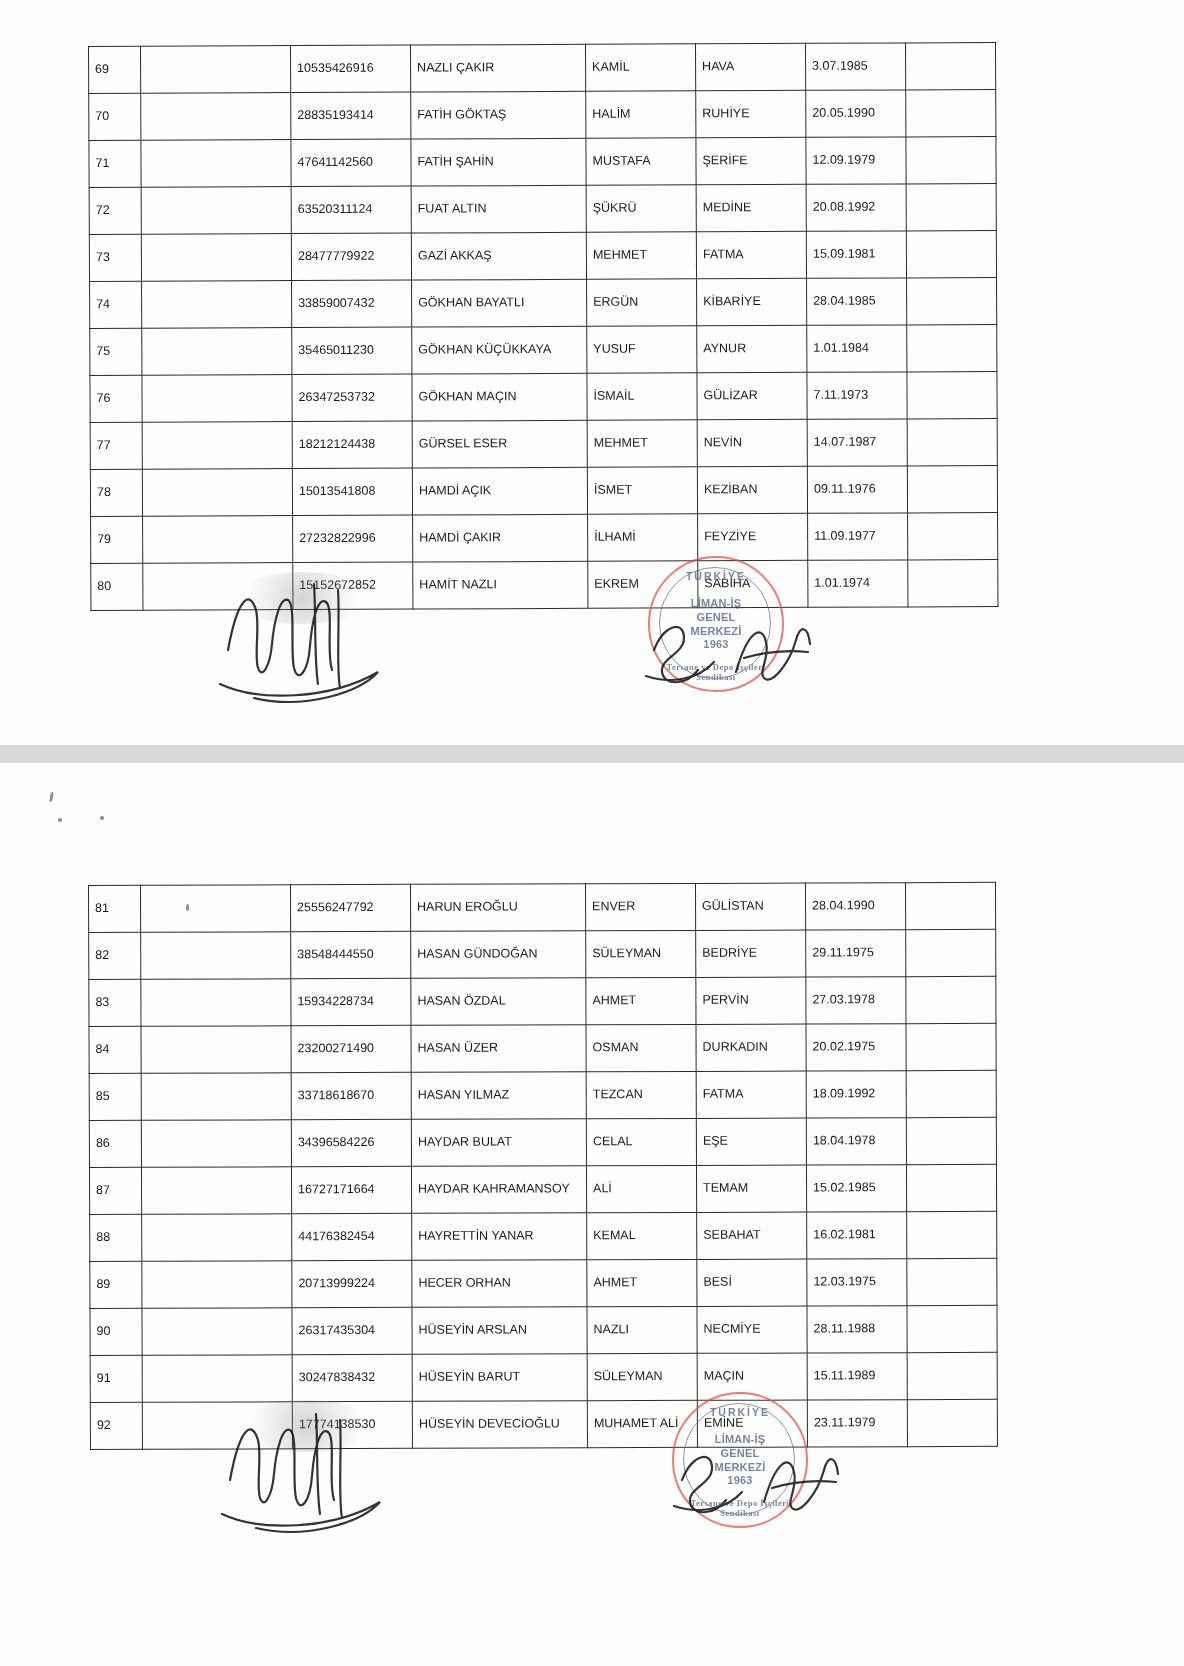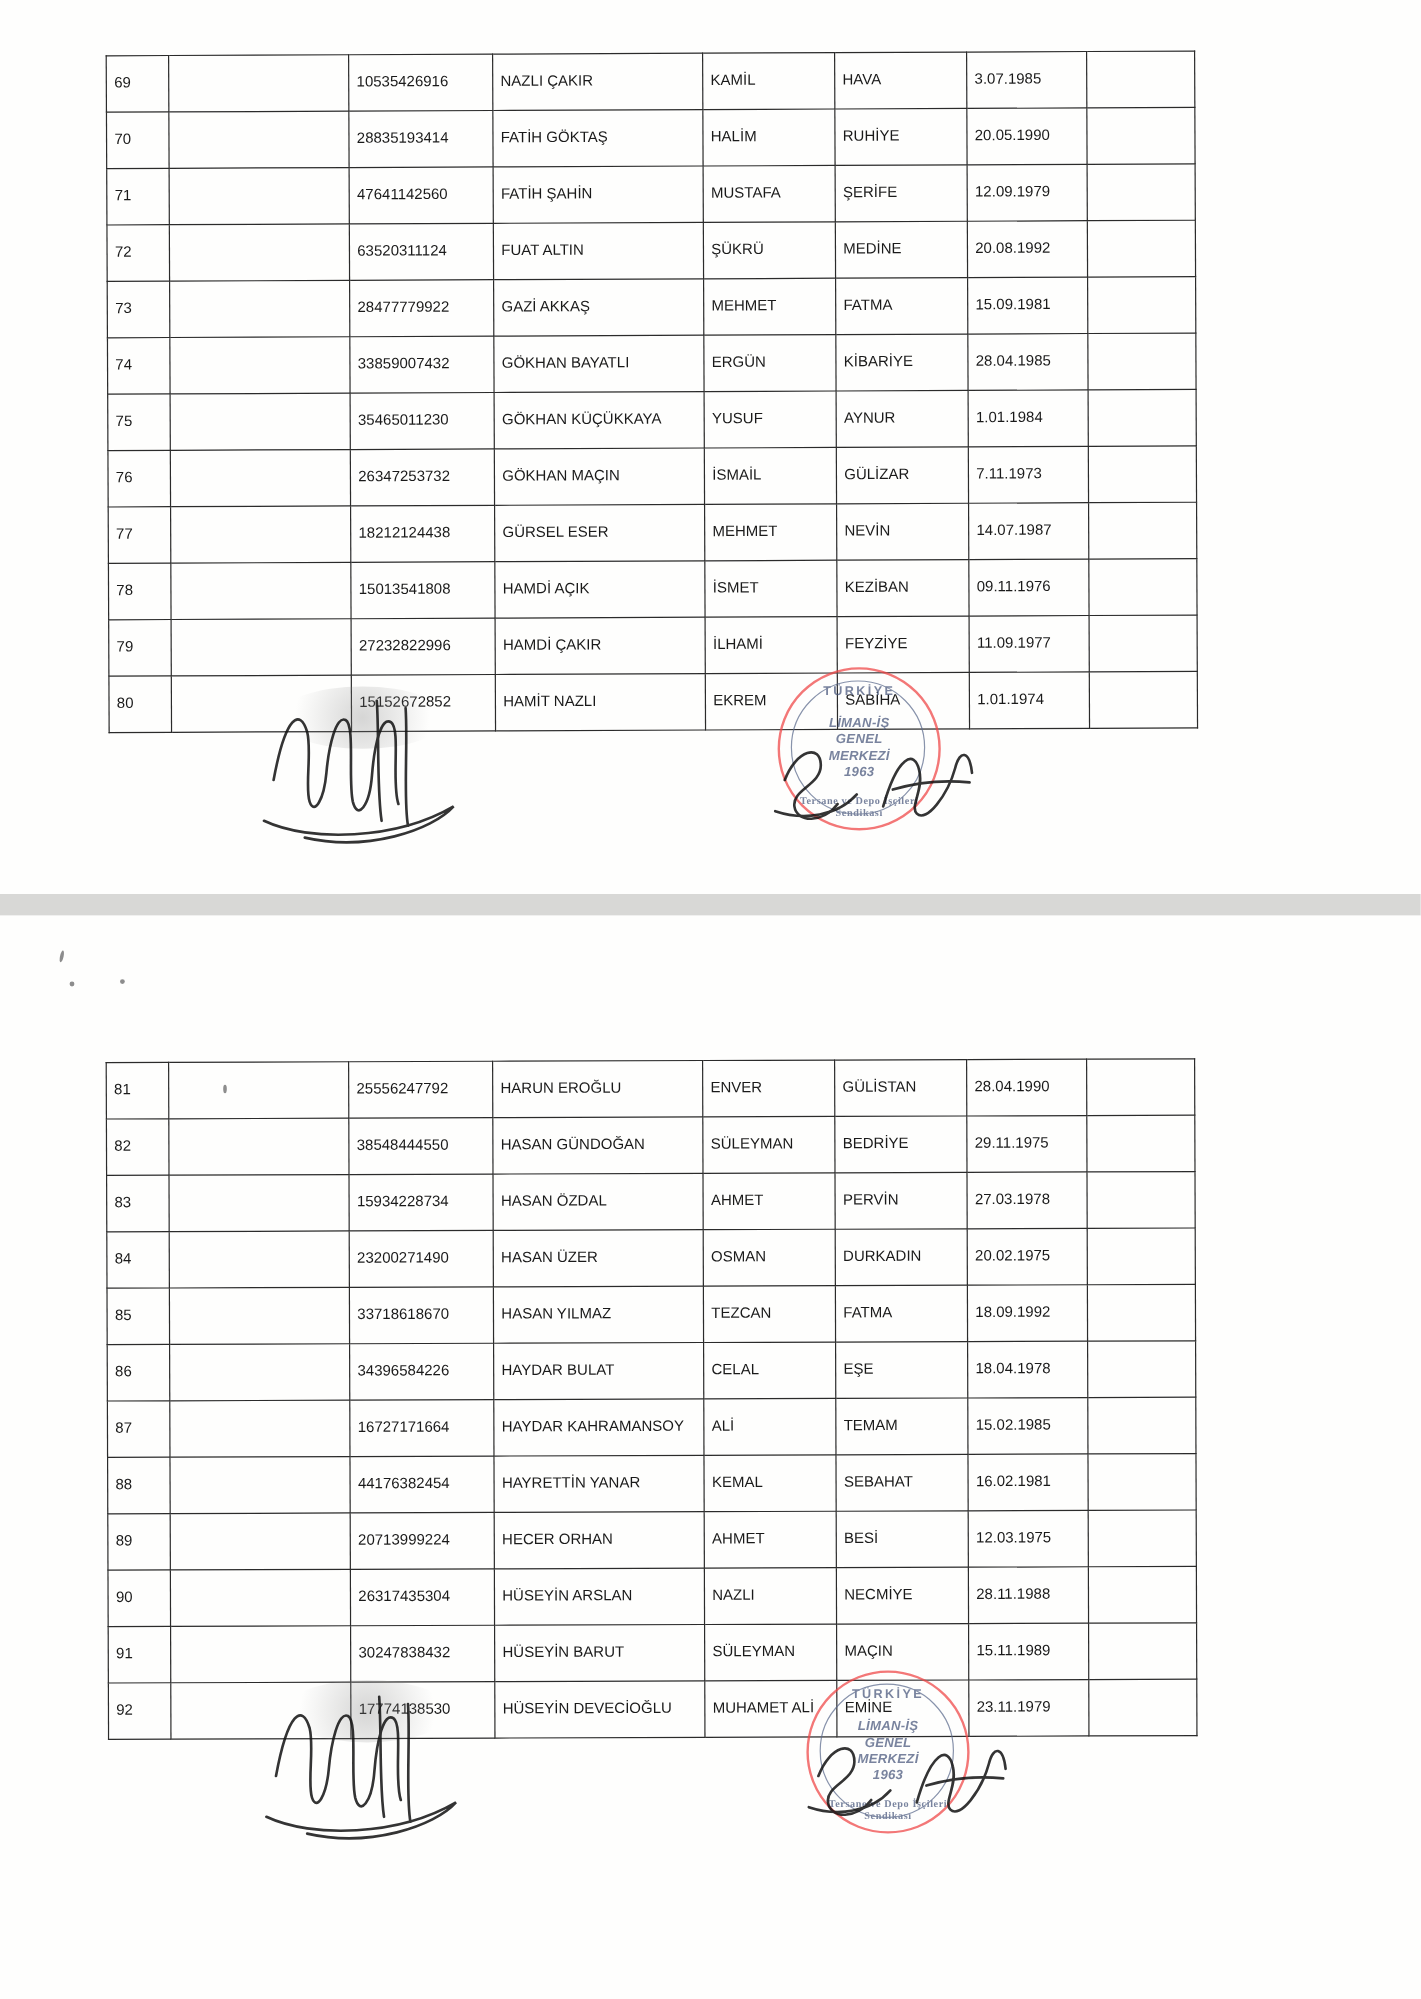--- a/index.html
+++ b/index.html
@@ -88,21 +88,20 @@
     font-family: "Liberation Sans", sans-serif;
   }
   .stamp .inner {
     position: absolute;
     left: 50%; top: 50%;
     transform: translate(-50%,-50%);
     width: 110px;
     line-height: 1.25;
     font-weight: bold;
     letter-spacing: 0.2px;
-    font-style: italic;
   }
   .stamp .ring {
     position: absolute;
     left: 9px; top: 9px;
     width: 110px; height: 110px;
     border-radius: 50%;
     border: 1px solid #5b6a8c;
   }
   .stamp .arc-top, .stamp .arc-bot {
     position: absolute;

